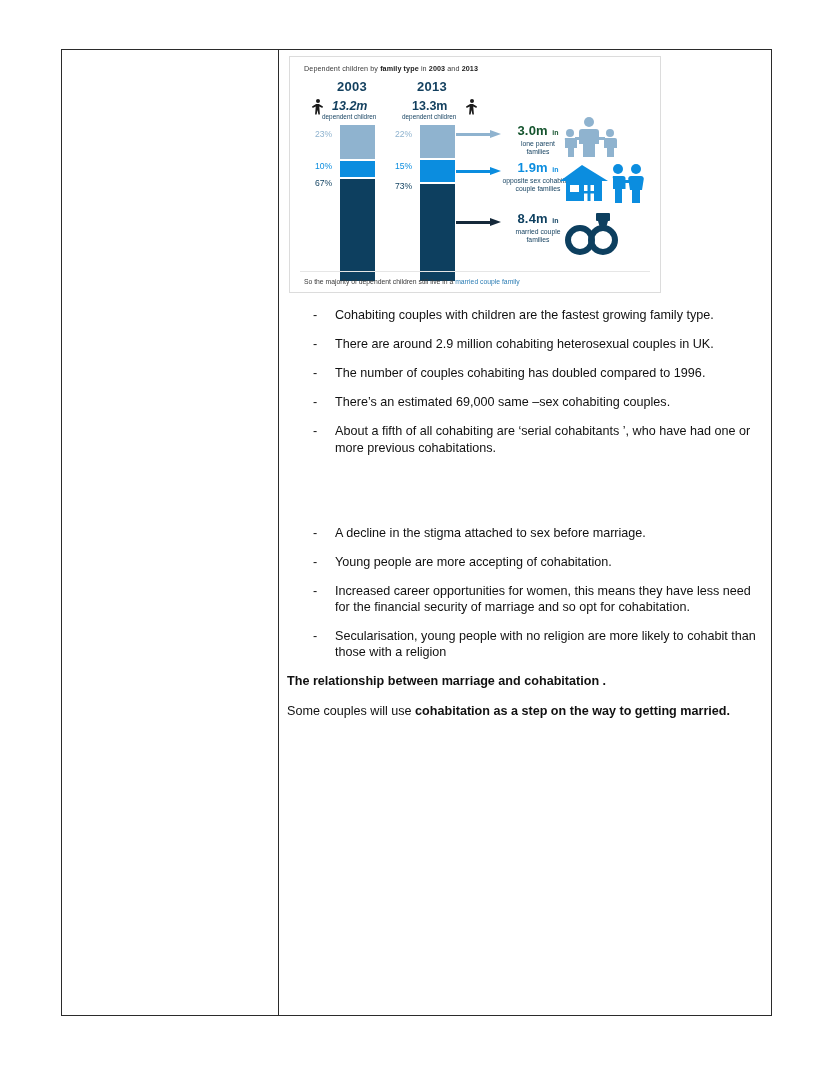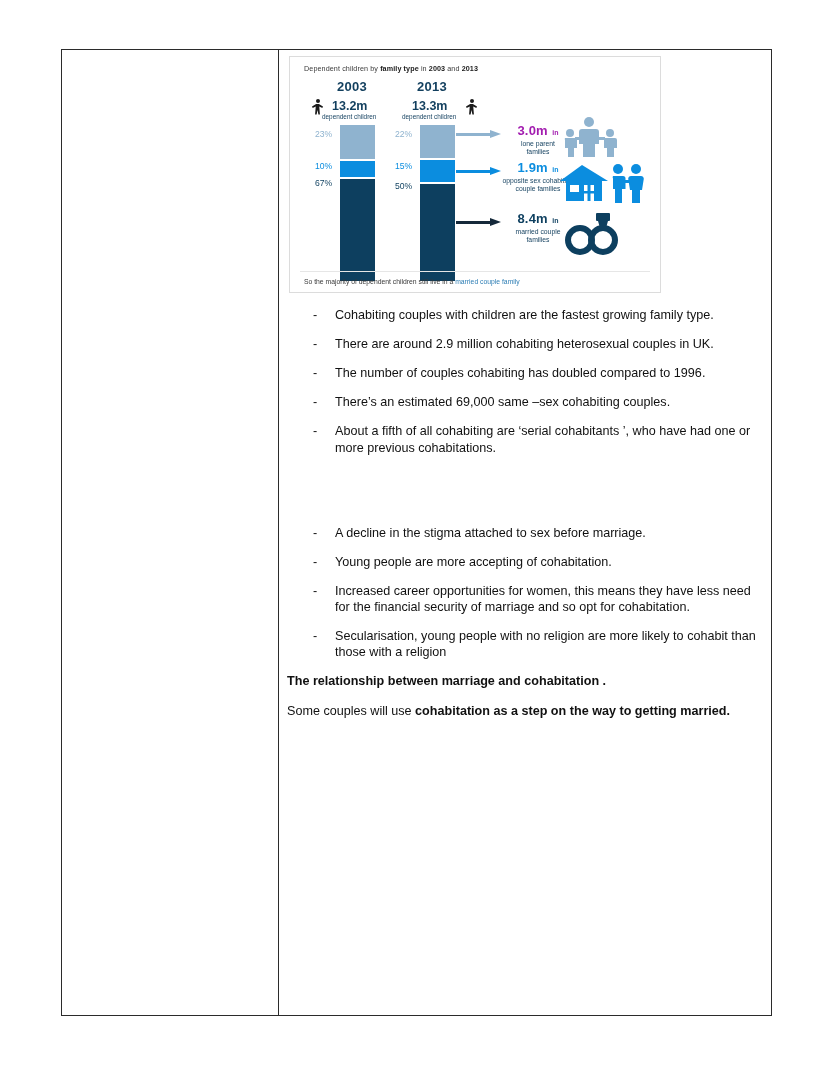--- a/index.html
+++ b/index.html
@@ -76,21 +76,21 @@
   }
   .ig-year.y1 { left: 47px; top: 22px; }
   .ig-year.y2 { left: 127px; top: 22px; }
 
   .ig-total {
     position: absolute;
     font-size: 12.5px;
     font-weight: bold;
     color: #123f5e;
   }
-  .ig-total.t1 { left: 42px; top: 42px; }
+  .ig-total.t1 { left: 42px; top: 42px; font-style: italic; }
   .ig-total.t2 { left: 122px; top: 42px; }
   .ig-total-sub {
     position: absolute;
     font-size: 6.4px;
     color: #123f5e;
     white-space: nowrap;
   }
   .ig-total-sub.s1 { left: 32px; top: 56px; }
   .ig-total-sub.s2 { left: 112px; top: 56px; }
 
@@ -151,21 +151,21 @@
 
   
   .callout { position: absolute; text-align: center; width: 104px; }
   .callout .big {
     font-size: 13px; font-weight: bold; letter-spacing: .2px;
   }
   .callout .in { font-size: 7px; font-weight: bold; }
   .callout .desc {
     font-size: 6.8px; line-height: 1.25; margin-top: 1px;
   }
-  .callout.c-lone  .big, .callout.c-lone .in  { color: #a21caf; }
+  .callout.c-lone  .big, .callout.c-lone .in  { color: #14532d; }
   .callout.c-lone  .desc { color: #123f5e; }
   .callout.c-cohab .big, .callout.c-cohab .in { color: #0b8ddf; }
   .callout.c-cohab .desc { color: #123f5e; }
   .callout.c-marr  .big, .callout.c-marr .in  { color: #0d3f5f; }
   .callout.c-marr  .desc { color: #123f5e; }
 
   .ig-footer {
     position: absolute;
     left: 14px; bottom: 7px;
     font-size: 6.8px;
@@ -258,21 +258,21 @@
           <div class="seg seg-lone" style="height:33px"></div>
           <div class="seg seg-cohab" style="height:26px"></div>
           <div class="seg seg-marr" style="height:97px"></div>
         </div>
 
         <div class="pct lone" style="left:25px;  top:72px">23%</div>
         <div class="pct cohab" style="left:25px;  top:104px">10%</div>
         <div class="pct marr" style="left:25px;  top:121px">67%</div>
         <div class="pct lone" style="left:105px; top:72px">22%</div>
         <div class="pct cohab" style="left:105px; top:104px">15%</div>
-        <div class="pct marr" style="left:105px; top:124px">50%</div>
+        <div class="pct marr" style="left:105px; top:124px">73%</div>
 
         <div class="arrow a-lone" style="left:166px; top:73px; width:45px">
           <span class="shaft" style="width:34px"></span>
             <span class="head" style="left:34px"></span>
         </div>
         <div class="arrow a-cohab" style="left:166px; top:110px; width:45px">
           <span class="shaft" style="width:34px"></span>
             <span class="head" style="left:34px"></span>
         </div>
         <div class="arrow a-marr" style="left:166px; top:161px; width:45px">

